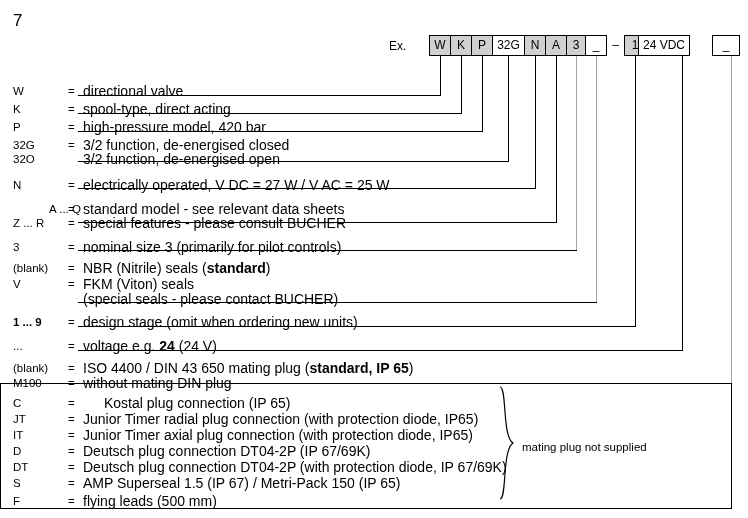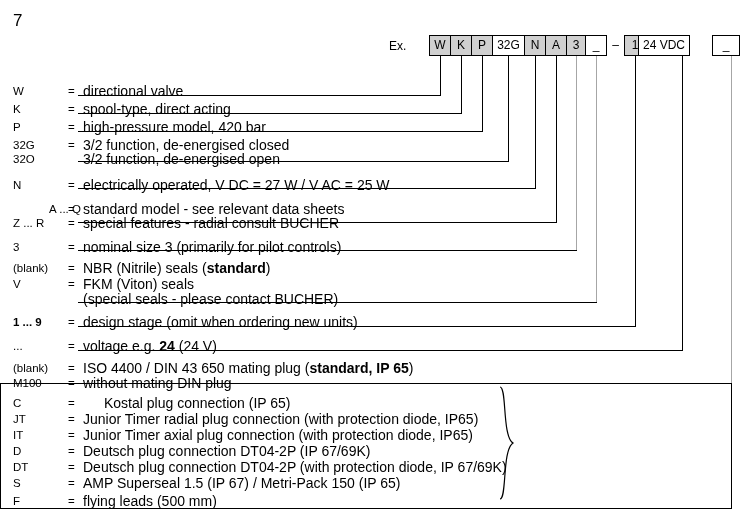--- a/index.html
+++ b/index.html
@@ -195,21 +195,21 @@
       <div class="legend-code" style="top: 152px;">32O</div>
       <div class="legend-desc" style="top: 152px;">3/2 function, de-energised open</div>
       <div class="legend-code" style="top: 178px;">N</div>
       <div class="legend-eq" style="top: 178px;">=</div>
       <div class="legend-desc" style="top: 178px; text-align: center;">electrically operated, V DC = 27  W  /  V AC = 25  W</div>
       <div class="legend-code" style="top: 202px; margin-left: 36px;">A ... Q</div>
       <div class="legend-eq" style="top: 202px;">=</div>
       <div class="legend-desc" style="top: 202px;">standard model - see relevant data sheets</div>
       <div class="legend-code" style="top: 216px;">Z ... R</div>
       <div class="legend-eq" style="top: 216px;">=</div>
-      <div class="legend-desc" style="top: 216px;">special features - radial consult BUCHER</div>
+      <div class="legend-desc" style="top: 216px;">special features - please consult BUCHER</div>
       <div class="legend-code" style="top: 240px;">3</div>
       <div class="legend-eq" style="top: 240px;">=</div>
       <div class="legend-desc" style="top: 240px;">nominal size 3 (primarily for pilot controls)</div>
       <div class="legend-code" style="top: 261px;">(blank)</div>
       <div class="legend-eq" style="top: 261px;">=</div>
       <div class="legend-desc" style="top: 261px;">NBR (Nitrile) seals  (<b>standard</b>)</div>
       <div class="legend-code" style="top: 277px;">V</div>
       <div class="legend-eq" style="top: 277px;">=</div>
       <div class="legend-desc" style="top: 277px;">FKM (Viton) seals</div>
       <div class="legend-desc" style="top: 292px;">(special seals - please contact BUCHER)</div>
@@ -247,14 +247,15 @@
       <div class="legend-eq" style="top: 494px;">=</div>
       <div class="legend-desc" style="top: 494px;">flying leads (500 mm)</div>
     </div>
 
   <div id="bottom-frame"></div>
 
   <svg id="brace" viewBox="0 0 18 114" preserveAspectRatio="none">
     <path d="M2,1 C9,1 4,50 15,57 C4,64 9,113 2,113" fill="none" stroke="#000000" stroke-width="1.2"></path>
   </svg>
 
+  <div id="brace-label">mating plug not supplied</div>
 
 </div>
 
 </body></html>

